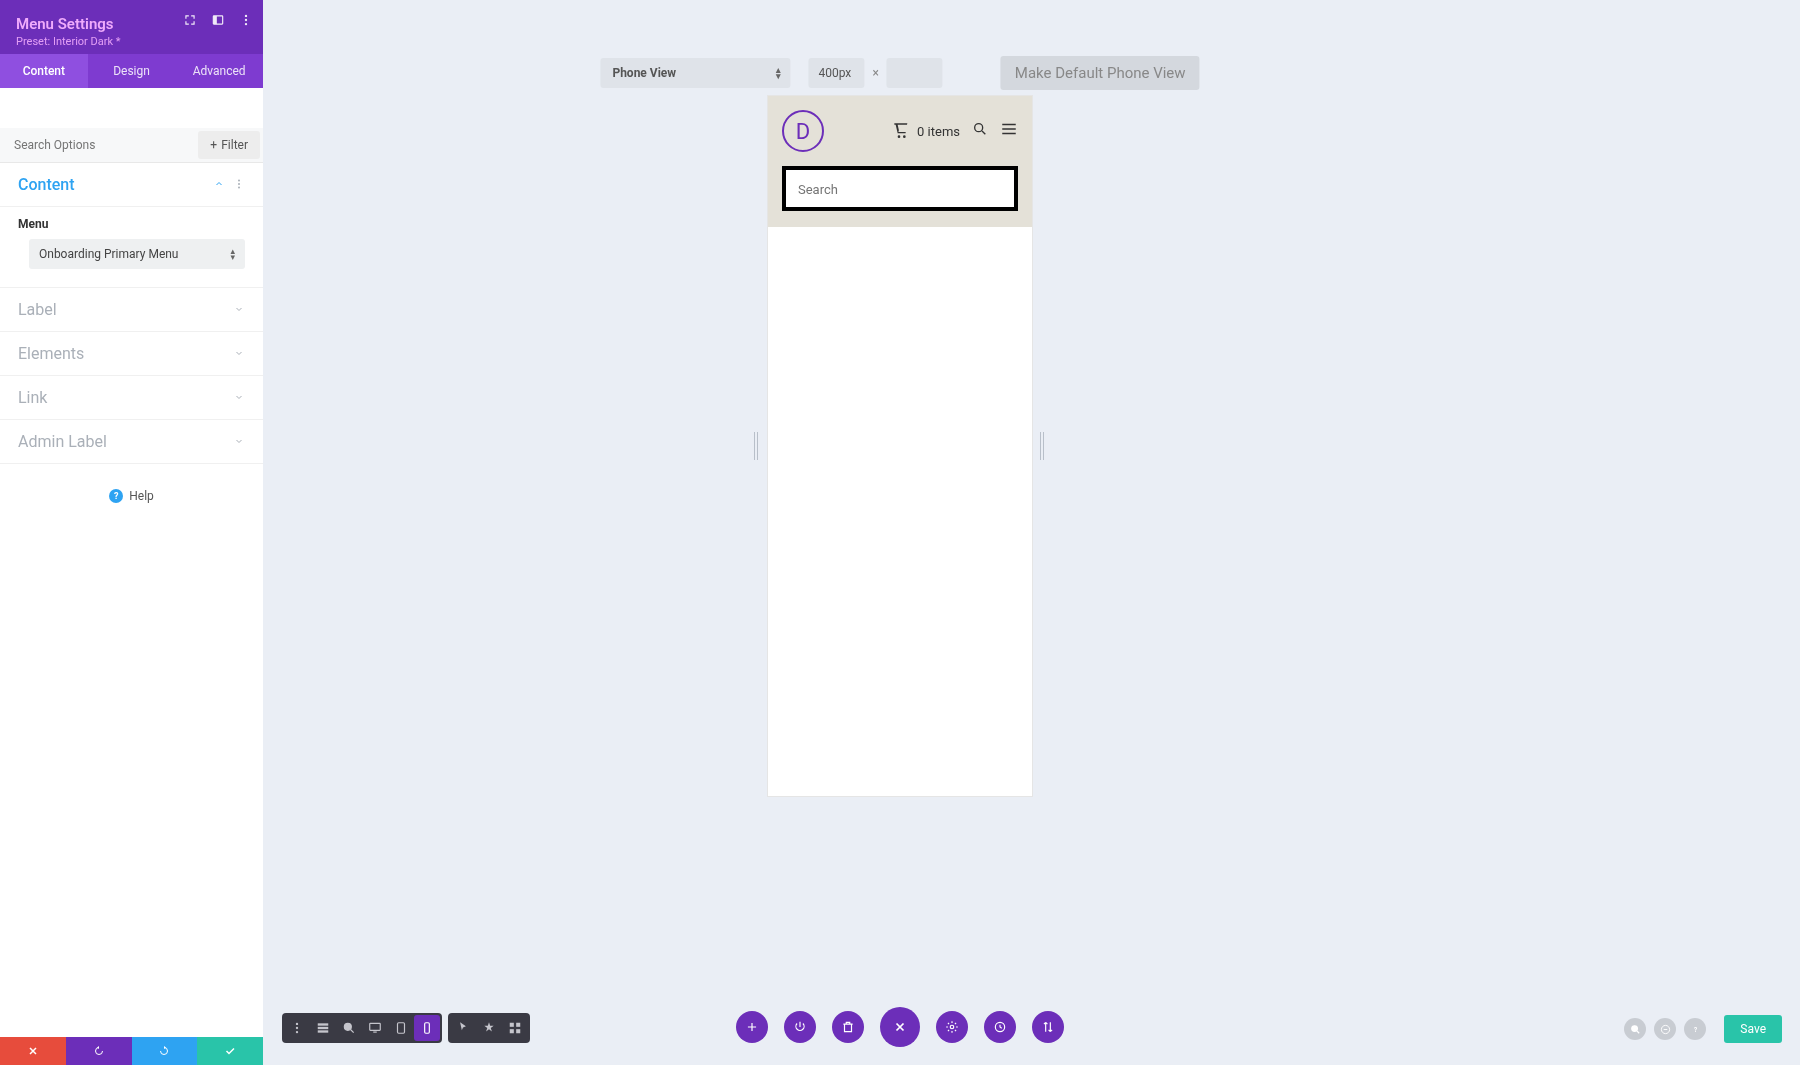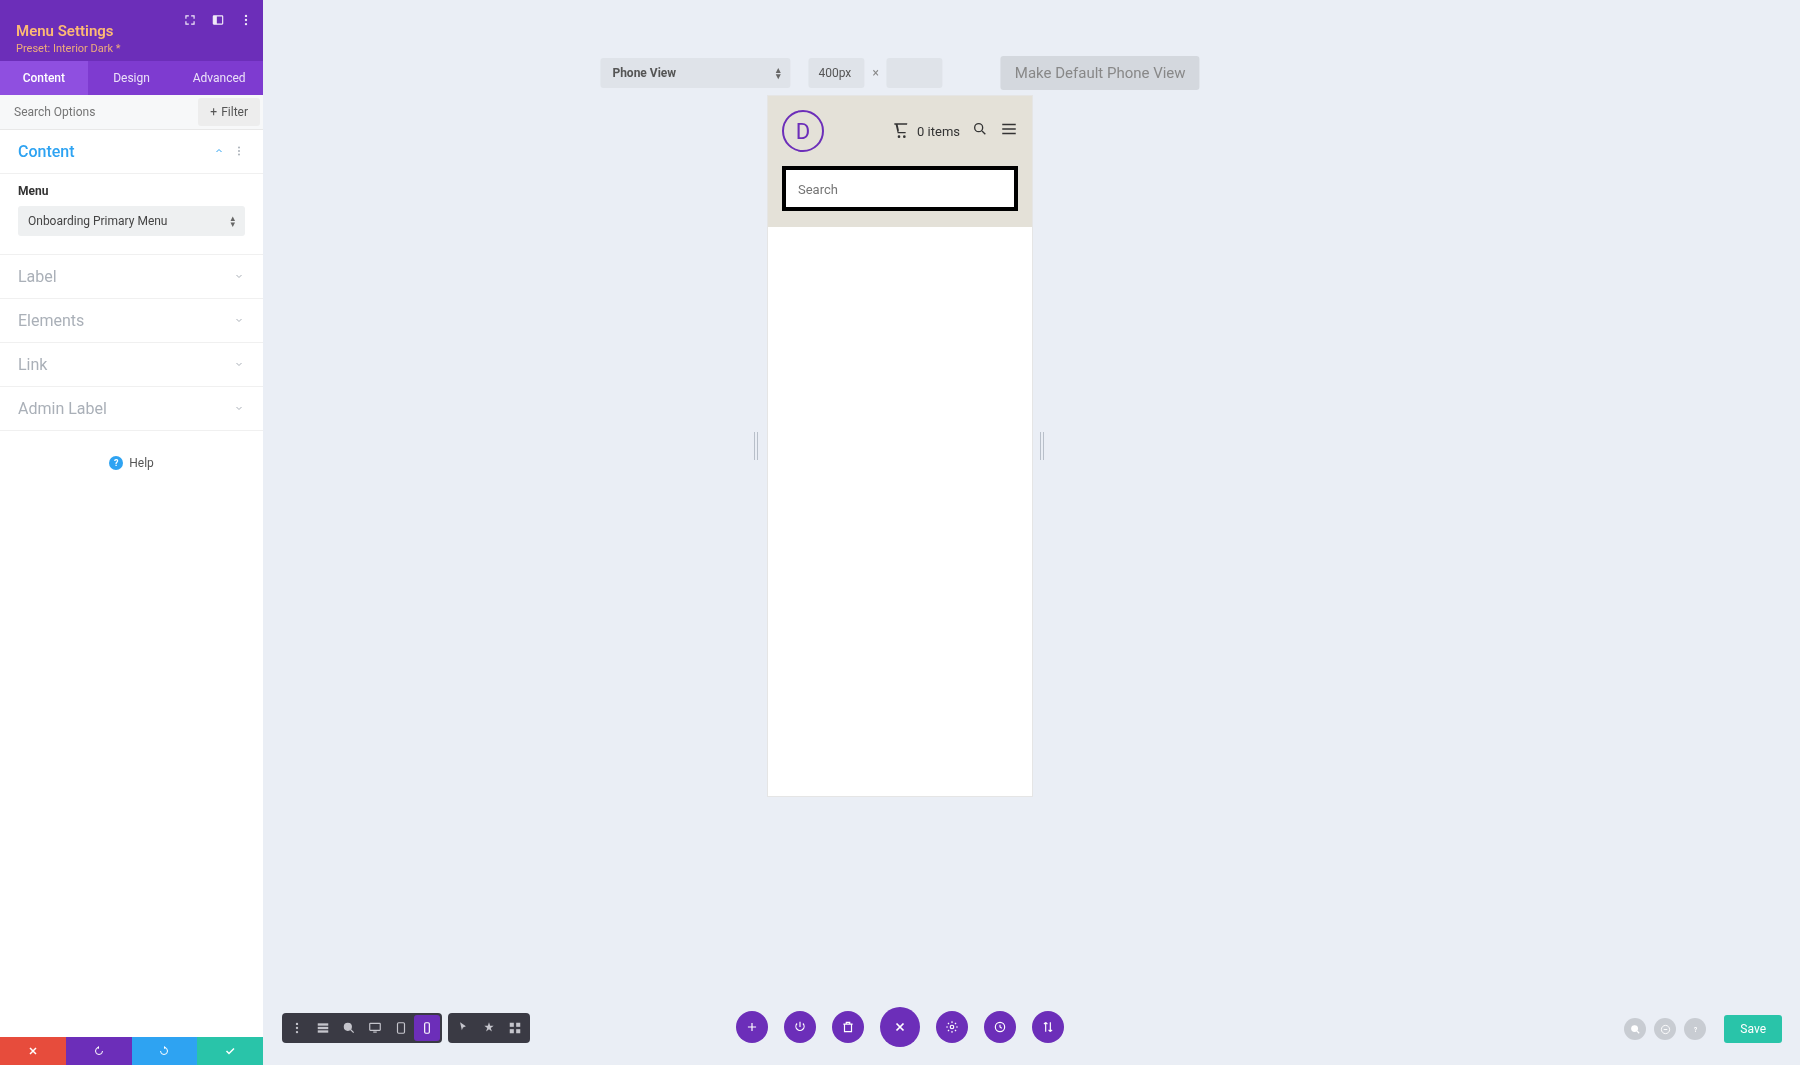--- a/index.html
+++ b/index.html
@@ -1,42 +1,42 @@
 <!DOCTYPE html>
 <html><head>
 <meta charset="utf-8">
 <style>
 * { margin: 0; padding: 0; box-sizing: border-box; font-family: -apple-system, BlinkMacSystemFont, "Segoe UI", Roboto, sans-serif; }
 body { width: 1800px; height: 1065px; background: #eaeef5; overflow: hidden; position: relative; }
 
 
 .sidebar { position: absolute; top: 0; left: 0; width: 263px; height: 100%; background: #fff; display: flex; flex-direction: column; }
-.sidebar-header { background: #6c2eb9; color: #fdba74; padding: 22px 16px 6px; position: relative; }
+.sidebar-header { background: #6c2eb9; color: #f0abfc; padding: 15px 16px 6px; position: relative; }
 .sidebar-title { font-size: 15px; font-weight: 600; }
 .sidebar-preset { font-size: 11px; margin-top: 2px; opacity: 0.9; }
 .sidebar-header-icons { position: absolute; top: 12px; right: 10px; display: flex; gap: 14px; }
 .sidebar-header-icons .icon { width: 14px; height: 14px; cursor: pointer; opacity: 0.9; }
 
 .tabs { display: flex; background: #7e3bd0; }
 .tab { flex: 1; text-align: center; padding: 10px 0; color: #fff; font-size: 12px; cursor: pointer; opacity: 0.85; }
 .tab.active { background: #8f4fe0; opacity: 1; font-weight: 500; }
 
-.search-row { display: flex; align-items: center; border-bottom: 1px solid #e8e8e8; background: #f7f8f9; }
+.search-row { display: flex; align-items: center; border-bottom: 1px solid #e8e8e8; background: #f7f8f9; margin-top: 40px; }
 .search-input { flex: 1; border: none; padding: 9px 14px; font-size: 12px; color: #555; background: transparent; outline: none; }
 .filter-btn { display: flex; align-items: center; gap: 4px; padding: 7px 12px; font-size: 12px; color: #555; background: #ededed; border: none; cursor: pointer; margin: 3px; border-radius: 3px; }
 
 .section-header { display: flex; align-items: center; justify-content: space-between; padding: 12px 18px; cursor: pointer; border-bottom: 1px solid #f0f0f0; }
 .section-header.open .section-title { color: #2ea3f2; font-weight: 500; font-size: 16px; }
 .section-header.closed .section-title { color: #aab0b8; font-size: 16px; }
 .section-header .chev { display:flex; align-items:center; gap:8px; }
 .chev svg { width: 12px; height: 12px; }
 
 .section-body { padding: 10px 18px 18px; border-bottom: 1px solid #f0f0f0; }
 .field-label { font-size: 12px; font-weight: 700; color: #333; margin-bottom: 8px; }
-.select-wrap { position: relative; background: #eef0f1; border-radius: 3px; padding: 8px 30px 8px 10px; font-size: 12px; color: #444; cursor: pointer; }
+.select-wrap { position: relative; background: #eef0f1; border-radius: 3px; padding: 8px 30px 8px 10px; font-size: 12px; color: #444; cursor: pointer; margin-left: 11px; }
 .select-wrap .sel-chev { position: absolute; right: 10px; top: 50%; transform: translateY(-50%); font-size: 9px; color: #666; display:flex; flex-direction:column; line-height:6px;}
 
 .help-row { text-align: center; padding: 20px; }
 .help-link { display: inline-flex; align-items: center; gap: 6px; font-size: 12px; color: #555; cursor: pointer; }
 .help-q { width: 14px; height: 14px; border-radius: 50%; background: #2ea3f2; color: #fff; font-size: 9px; display: inline-flex; align-items: center; justify-content: center; font-weight: bold; }
 
 .sidebar-footer { position: absolute; bottom: 0; left: 0; width: 263px; height: 28px; display: flex; }
 .sidebar-footer .fbtn { flex: 1; display: flex; align-items: center; justify-content: center; cursor: pointer; }
 .fbtn svg { width: 12px; height: 12px; fill:#fff; }
 

